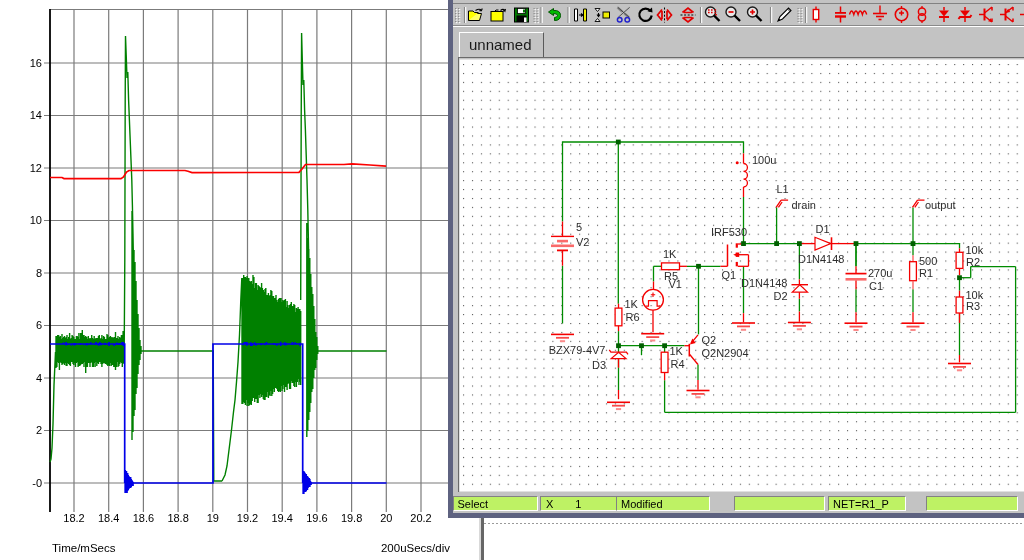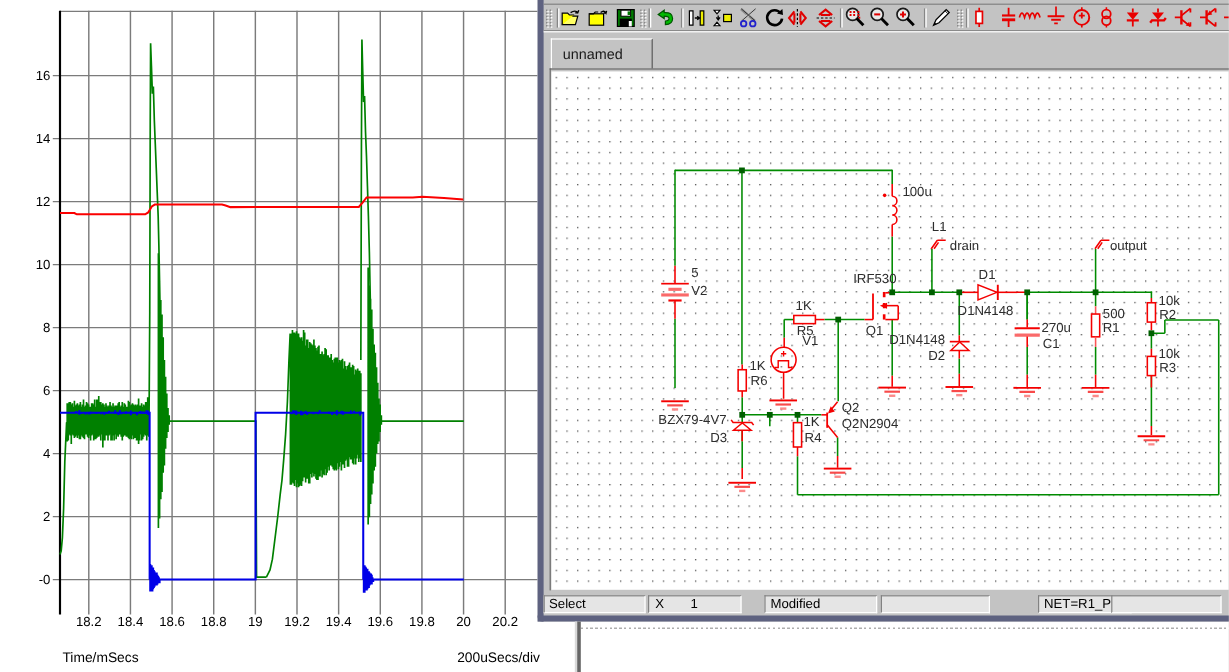--- a/index.html
+++ b/index.html
@@ -5,24 +5,24 @@
  font-family:"Liberation Sans",sans-serif}
 #win{position:absolute;left:447.5px;top:0;width:576.5px;height:518px;background:#c3c3c3}
 #lbar{position:absolute;left:0;top:0;width:5px;height:518px;background:#5e6280}
 #bbar{position:absolute;left:0;top:513px;width:576.5px;height:5px;background:#5e6280;
  border-bottom-left-radius:4px}
 #tbtop{position:absolute;left:5px;top:2.5px;width:571.5px;height:1px;background:#828282}
 #tbbot1{position:absolute;left:5px;top:25px;width:571.5px;height:1px;background:#8a8a8a}
 #tbbot2{position:absolute;left:5px;top:26px;width:571.5px;height:1px;background:#fff}
 #tab{position:absolute;left:11.5px;top:31.5px;width:85px;height:25.5px;background:#c3c3c3;
  border-top:1.5px solid #fff;border-left:1.5px solid #fff;border-right:1.5px solid #5a5a5a;
- font-size:12px;color:#1a1a1a;line-height:24px;padding-left:9px;box-sizing:border-box}
+ font-size:15px;color:#1a1a1a;line-height:24px;padding-left:9px;box-sizing:border-box}
 #paneline{position:absolute;left:10px;top:57px;width:566.5px;height:1.2px;background:#6a6a6a}
 #canvl{position:absolute;left:10.5px;top:57px;width:1.4px;height:435px;background:#6a6a6a}
-.st{position:absolute;top:495.5px;height:15.5px;background:#e5e5e5;box-sizing:border-box;
+.st{position:absolute;top:495.5px;height:15.5px;background:#bef264;box-sizing:border-box;
  border-top:1px solid #828282;border-left:1px solid #828282;
  border-bottom:1px solid #fff;border-right:1px solid #fff;
  font-size:11px;color:#000;line-height:14px;padding-left:4px}
 #below{position:absolute;left:447.5px;top:518px;width:576.5px;height:42px}
 #dotl{position:absolute;left:36px;top:5px;width:540px;height:1px;
  background:repeating-linear-gradient(90deg,#9a9a9a 0 2px,#fff 2px 4px)}
 #vbar1{position:absolute;left:31px;top:0;width:2.5px;height:42px;background:#d9d9d9}
 #vbar2{position:absolute;left:33.5px;top:0;width:2.5px;height:42px;background:#666}
 </style></head>
 <body>
@@ -413,21 +413,21 @@
       <path d="M-2.5,-6 V6" stroke-width="2"></path>
       <path d="M-8,0 H-2.5" stroke-width="1.5"></path>
       <path d="M-2.5,-1.5 L5,-7.5 M5,-7.5 V-4" stroke-width="1.5" fill="none"></path>
       <path d="M-2.5,1.5 L5,7.5 M5,7.5 V4" stroke-width="1.5" fill="none"></path>
       <path d="M-2.5,-1.5 L2.2,-2.5 L0.2,-5.8 Z" fill="#e80000" stroke="none"></path>
     </g>
 <path d="M1020,14.5 H1024" stroke="#e80000" stroke-width="1.5"></path>
 </svg>
 <div class="st" style="left:452.5px;width:85px">Select</div>
 <div class="st" style="left:540px;width:78px"><span style="padding-left:1px">X</span><span style="padding-left:22px">1</span></div>
-<div class="st" style="left:637px;width:94px">Modified</div>
+<div class="st" style="left:616px;width:94px">Modified</div>
 <div class="st" style="left:734px;width:91px"></div>
-<div class="st" style="left:865px;width:78px">NET=R1_P</div>
+<div class="st" style="left:828px;width:78px">NET=R1_P</div>
 <div class="st" style="left:926px;width:92px"></div>
 <div id="below">
  <div id="dotl"></div>
  <div id="vbar1"></div>
  <div id="vbar2"></div>
 </div>
 
 </body></html>

